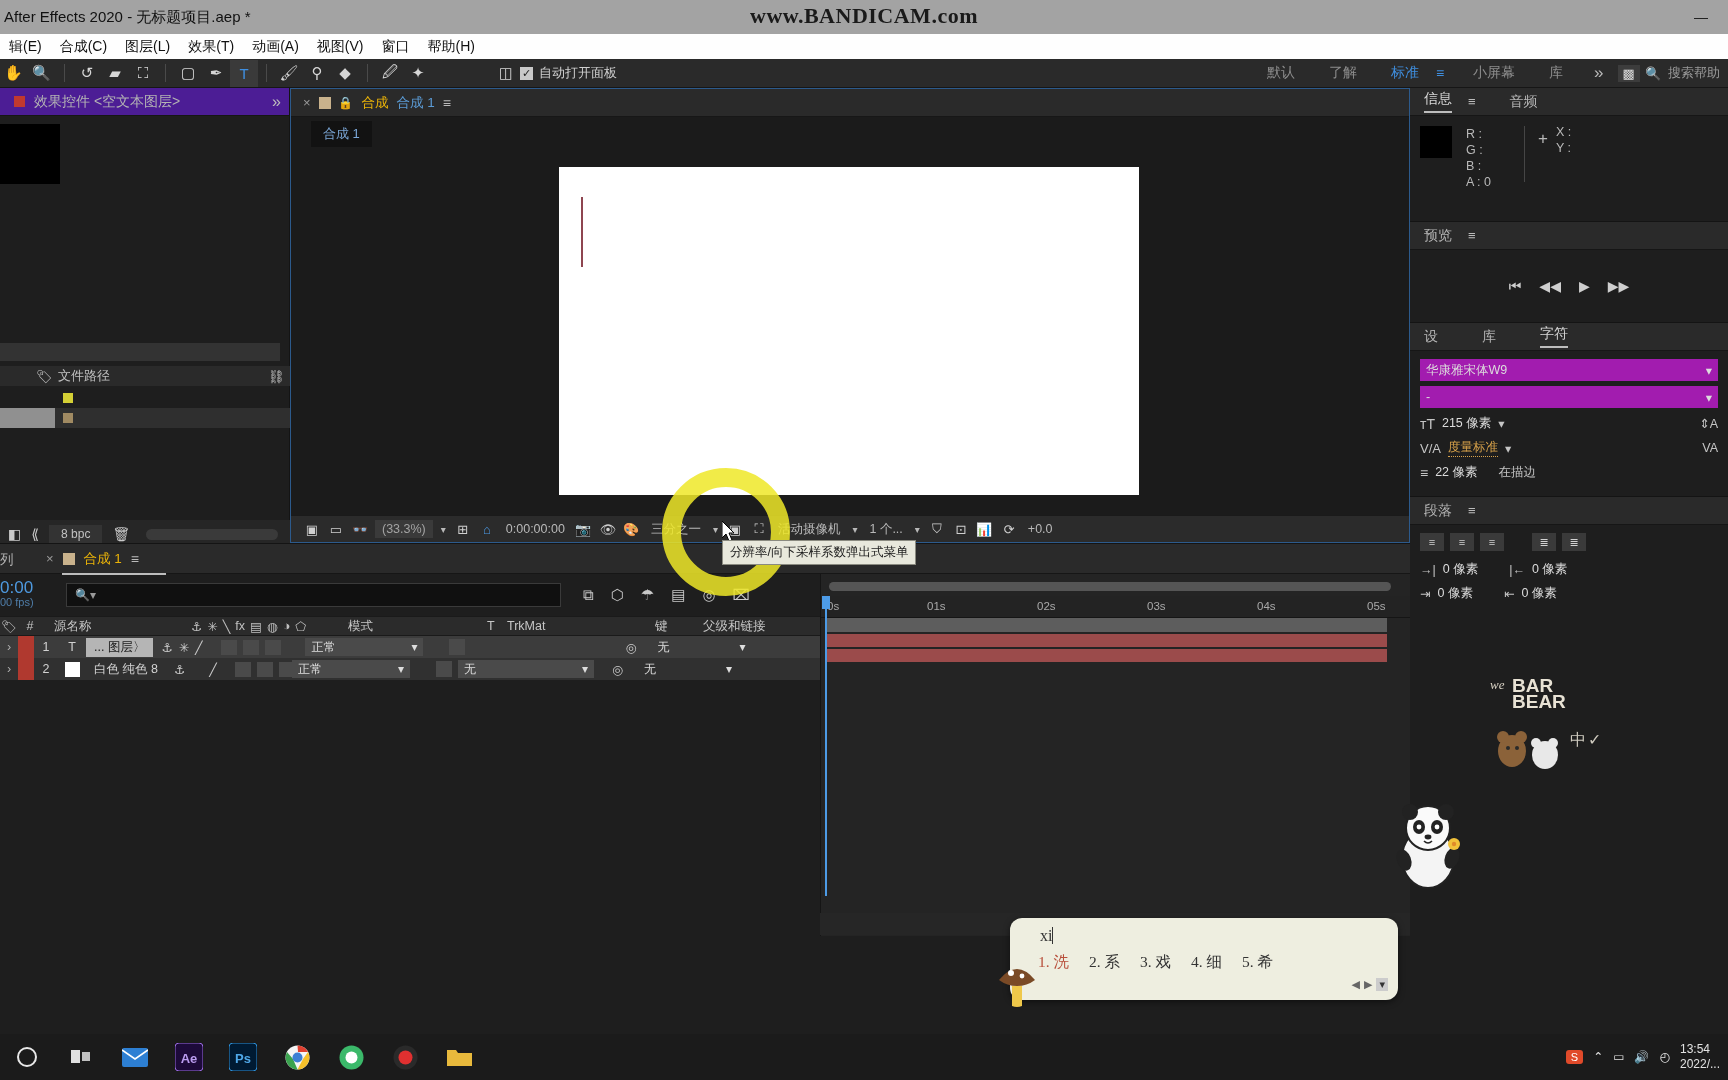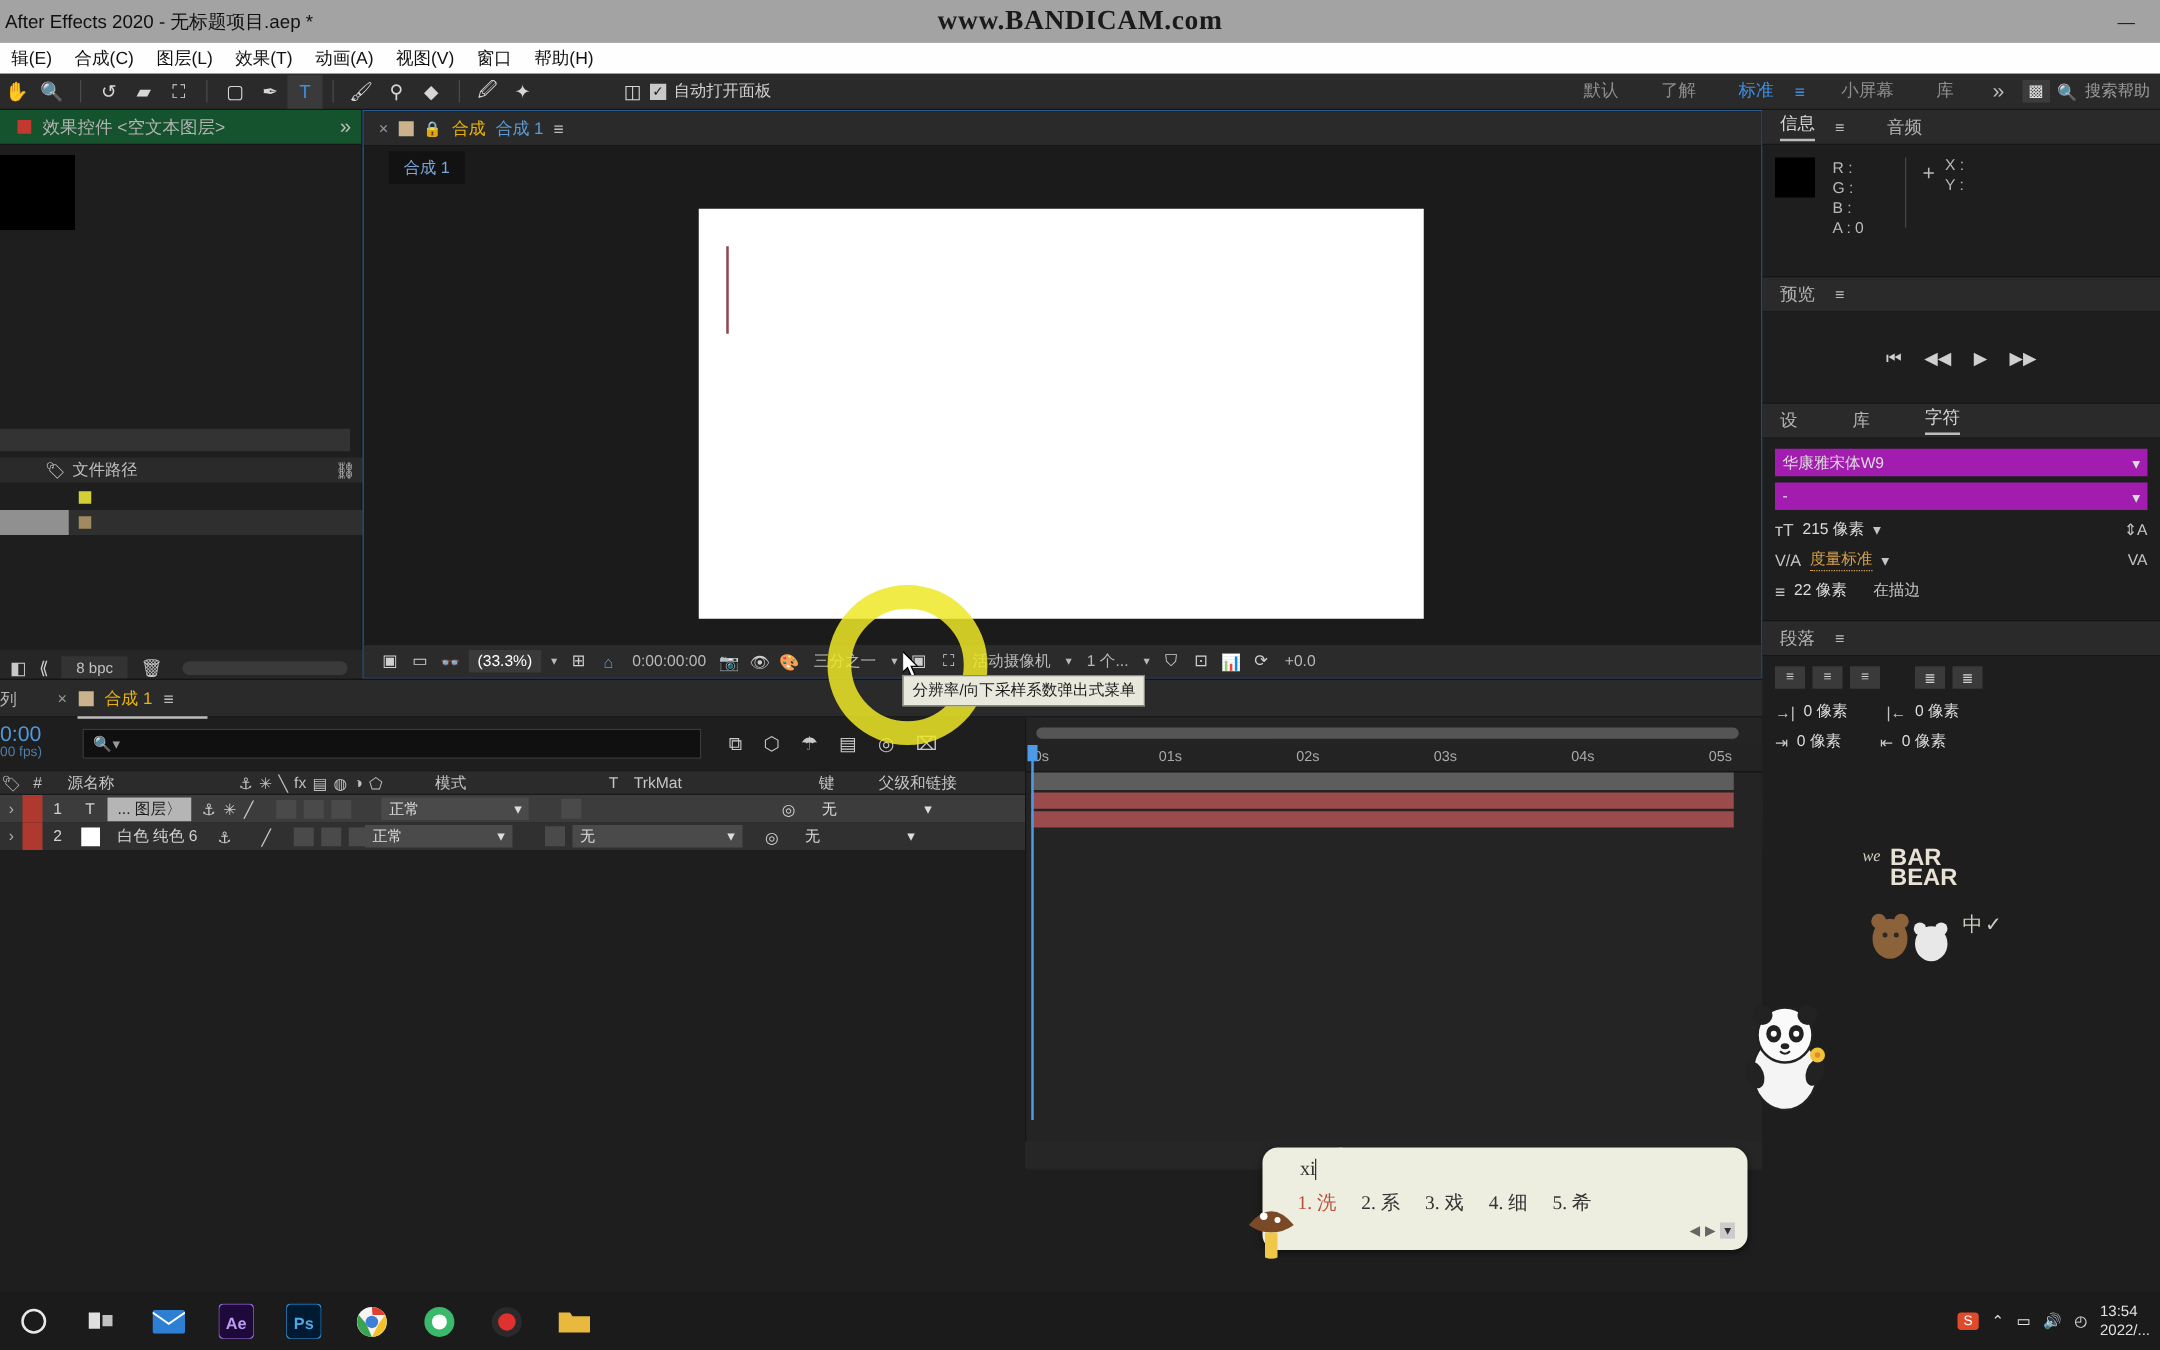--- a/index.html
+++ b/index.html
@@ -46,21 +46,21 @@
            display:flex; align-items:center; justify-content:center; }
   .ws-items{ display:flex; align-items:center; gap:0; margin-left:auto; }
   .ws{ padding:0 17px; color:#8d8d8d; font-size:14px;}
   .ws.sel{ color:#3f8fe0; }
   .ws-menu{ color:#3f8fe0; font-size:14px; padding-right:12px;}
   .ws-more{ color:#bbb; font-size:17px; padding:0 14px;}
   .search-help{ display:flex; align-items:center; gap:6px; color:#9a9a9a; font-size:13px; padding-right:8px;}
   
   .left-col{ position:absolute; left:0; top:88px; width:290px; height:455px; background:#1e1e1e;
              border-right:1px solid #141414; }
-  .panel-tabrow{ height:28px; background:#14532d; display:flex; align-items:center; padding-left:14px;
+  .panel-tabrow{ height:28px; background:#4c1d95; display:flex; align-items:center; padding-left:14px;
                  border-bottom:1px solid #161616;}
   .tab-sq{ width:11px; height:11px; background:#c1392f; margin-right:9px;}
   .tab-label{ color:#b4b4b4; font-size:14px;}
   .panel-more{ margin-left:auto; color:#bdbdbd; font-size:16px; padding-right:8px;}
   .ec-body{ padding:8px 0 0 0; display:flex; }
   .ec-thumb{ width:60px; height:60px; background:#000; margin-left:0; }
   .ec-info{ padding-left:8px; line-height:15px; }
   .ec-comp{ color:#e4e4e4; font-weight:bold; font-size:13.5px; }
   .ec-dim{ color:#b9b9b9; font-size:12.5px; }
   .ec-dur{ color:#b9b9b9; font-size:12.5px; }
@@ -84,21 +84,21 @@
   .v-t2{ color:#5b9bd5; font-size:13.5px;}
   .v-menu{ color:#bbb; font-size:14px;}
   .v-subtab{ position:absolute; left:20px; top:32px; background:#121212; color:#7ba7d7;
              font-size:13px; padding:4px 12px;}
   .canvas{ position:absolute; left:268px; top:78px; width:580px; height:328px; background:#fff;}
   .tcursor{ position:absolute; left:290px; top:108px; width:2px; height:70px; background:#8e4550;}
   .v-toolbar{ position:absolute; left:0; bottom:0; width:1118px; height:27px; background:#2b2b2b;
               display:flex; align-items:center; gap:2px; padding-left:10px; border-top:1px solid #1a1a1a;}
   .vt-ico{ width:22px; height:20px; display:flex; align-items:center; justify-content:center;
            color:#cfcfcf; font-size:13px;}
-  .vt-field{ background:#3a3a3a; color:#ffffff; font-size:12.5px; padding:2px 7px; margin:0 2px;}
+  .vt-field{ background:#3a3a3a; color:#a3a3a3; font-size:12.5px; padding:2px 7px; margin:0 2px;}
   .vt-flat{ color:#b9b9b9; font-size:12.5px; padding:2px 6px;}
   .vt-caret{ color:#b9b9b9; font-size:10px; padding:0 4px;}
   
   .tooltip{ position:absolute; left:722px; top:540px; background:#e8e8dc; color:#1c1c1c;
             font-size:12.5px; padding:3px 7px; border:1px solid #8a8a80; white-space:nowrap; z-index:40;}
   
   .ring{ position:absolute; left:662px; top:468px; width:128px; height:128px; border-radius:50%;
          border:19px solid rgba(238,232,40,.85); z-index:35; pointer-events:none;}
   .cursor{ position:absolute; left:722px; top:521px; z-index:38;}
   
@@ -408,21 +408,21 @@
     </span>
   </div>
 
   <div class="row r2">
     <span style="width:18px;text-align:center;color:#b0b0b0;">›</span>
     <span class="lcolor"></span>
     <span style="width:24px;text-align:center;">2</span>
     <span style="width:28px;display:flex;justify-content:center;">
       <span style="width:15px;height:15px;background:#fff;display:inline-block;"></span>
     </span>
-    <span style="padding:1px 8px;">白色 纯色 6</span>
+    <span style="padding:1px 8px;">白色 纯色 8</span>
     <span style="width:132px;display:flex;gap:6px;padding-left:8px;color:#cbcbcb;">
       <span>⚓</span>
       <span style="width:12px"></span>
       <span>╱</span>
       <span style="width:16px;height:15px;background:#4a4a4a;margin-left:12px;"></span>
       <span style="width:16px;height:15px;background:#4a4a4a;"></span>
       <span style="width:16px;height:15px;background:#4a4a4a;"></span>
     </span>
     <span class="mode-box" style="margin-left:-6px;">
       <span>正常</span>

